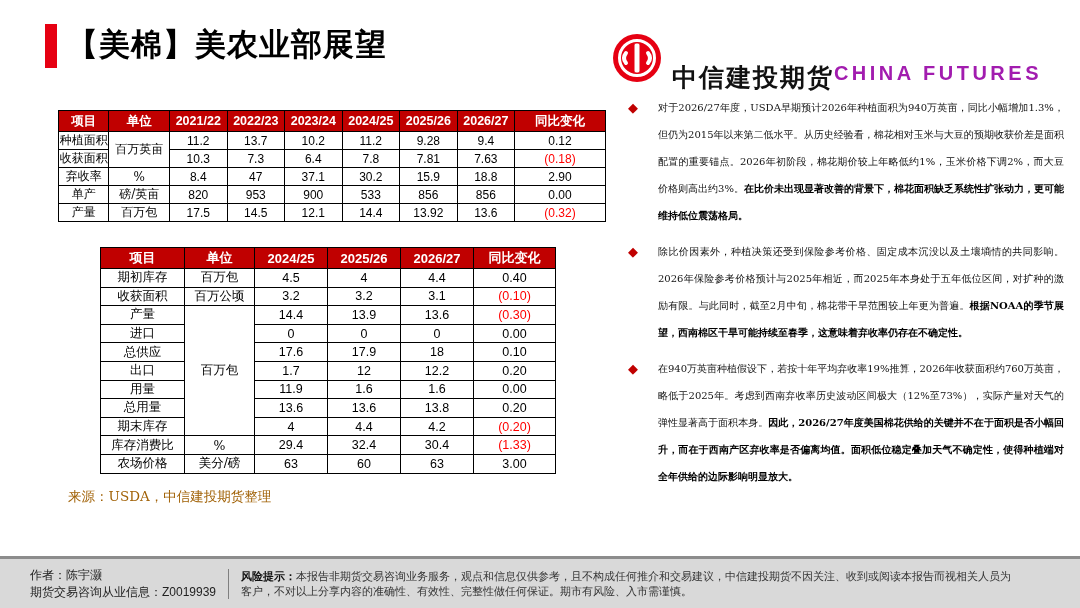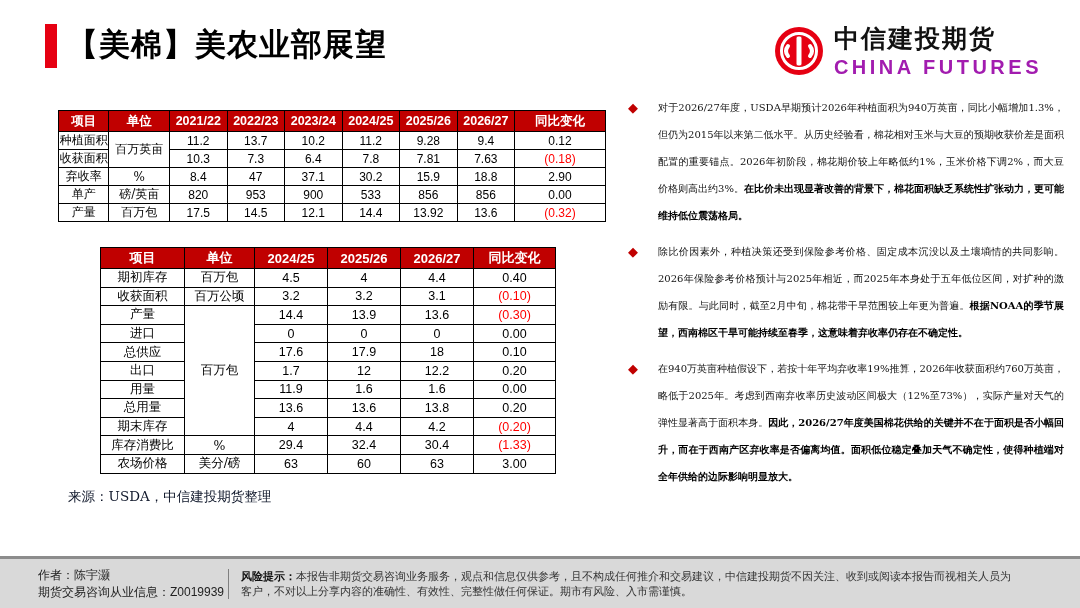--- a/index.html
+++ b/index.html
@@ -12,21 +12,21 @@
     color: #000;
   }
 
   
   .title-block { position: absolute; left: 45px; top: 24px; display: flex; align-items: flex-start; }
   .title-bar { width: 12px; height: 44px; background: #e60012; margin-right: 10px; }
   .page-title { font-size: 31px; font-weight: 900; color: #000; letter-spacing: 1px; font-family: "DejaVu Sans", sans-serif; }
 
   .logo { position: absolute; right: 38px; top: 22px; display: flex; align-items: center; }
   .logo-mark { width: 50px; height: 50px; margin-right: 10px; }
-  .logo-text { display: flex; flex-direction: column; justify-content: space-between; }
+  .logo-text { display: flex; flex-direction: row; justify-content: space-between; margin-top: 39px; }
   .logo-cn { font-size: 25px; font-weight: 900; color: #111; letter-spacing: 2px; font-family: "DejaVu Sans", sans-serif; }
   .logo-en { font-size: 20px; font-weight: 700; color: #a21caf; letter-spacing: 3.5px; margin-top: 1px; }
 
   
   table { border-collapse: collapse; table-layout: fixed; }
   th, td { border: 1px solid #000; text-align: center; vertical-align: middle; overflow: hidden; white-space: nowrap; }
   thead th { background: #c00000; color: #fff; font-weight: 700; margin-top: 16px; }
   .cjk { font-family: "DejaVu Serif", "Liberation Serif", serif; }
   .num { font-family: "Liberation Sans", sans-serif; }
   .neg { color: #ff0000; }
@@ -38,32 +38,32 @@
   #table1 col.c-year { width: 57px; } #table1 col.c-chg { width: 90px; }
 
   #table2 { position: absolute; left: 100px; top: 247px; width: 455px; }
   #table2 th { height: 21px; font-size: 13px; }
   #table2 td { height: 18.6px; font-size: 12.5px; }
   #table2 col.c-item { width: 84px; } #table2 col.c-unit { width: 70px; }
   #table2 col.c-year { width: 73px; } #table2 col.c-chg { width: 82px; }
 
   td.label, td.unit { font-family: "DejaVu Serif", "Liberation Serif", serif; font-size: 12px; }
 
-  .source { position: absolute; left: 68px; top: 488px; font-size: 13.5px; font-family: "DejaVu Serif", "Liberation Serif", serif; color: #0f172a; }
+  .source { position: absolute; left: 68px; top: 488px; font-size: 13.5px; font-family: "DejaVu Serif", "Liberation Serif", serif; color: #a16207; }
 
   
   .bullets { position: absolute; left: 628px; top: 94px; width: 436px; }
   .bullet { display: flex; margin-bottom: 9px; }
   .bullet-diamond { color: #c00000; font-size: 13px; line-height: 27px; margin-right: 12px; flex: 0 0 auto; }
   .bullet-text { font-family: "DejaVu Serif", "Liberation Serif", serif; font-size: 10px; line-height: 27px; text-align: justify; color: #111; margin-left: 8px; }
   .bullet-text .b { font-weight: 700; color: #000; }
 
   
   .footer { position: absolute; left: 0; bottom: 0; width: 1080px; height: 52px; background: #d9d9d9; border-top: 3px solid #8c8c8c; display: flex; align-items: center; }
-  .footer-left { width: 228px; padding-left: 38px; font-size: 12px; line-height: 17px; color: #222; }
+  .footer-left { width: 228px; padding-left: 30px; font-size: 12px; line-height: 17px; color: #222; }
   .footer-right { flex: 1; border-left: 1px solid #7f7f7f; padding: 0 60px 0 12px; font-size: 11px; line-height: 15px; color: #333; }
   .footer-right .b { font-weight: 700; color: #111; }
 </style>
 </head>
 <body>
 
 <div class="title-block">
   <div class="title-bar"></div>
   <div class="page-title">【美棉】美农业部展望</div>
 </div>

